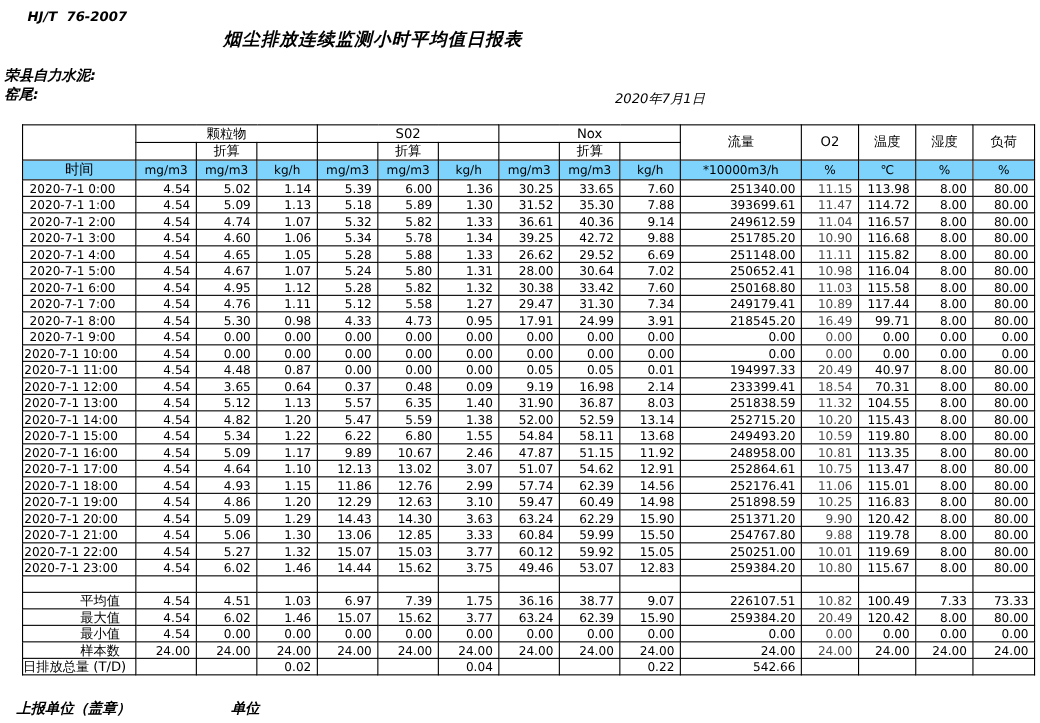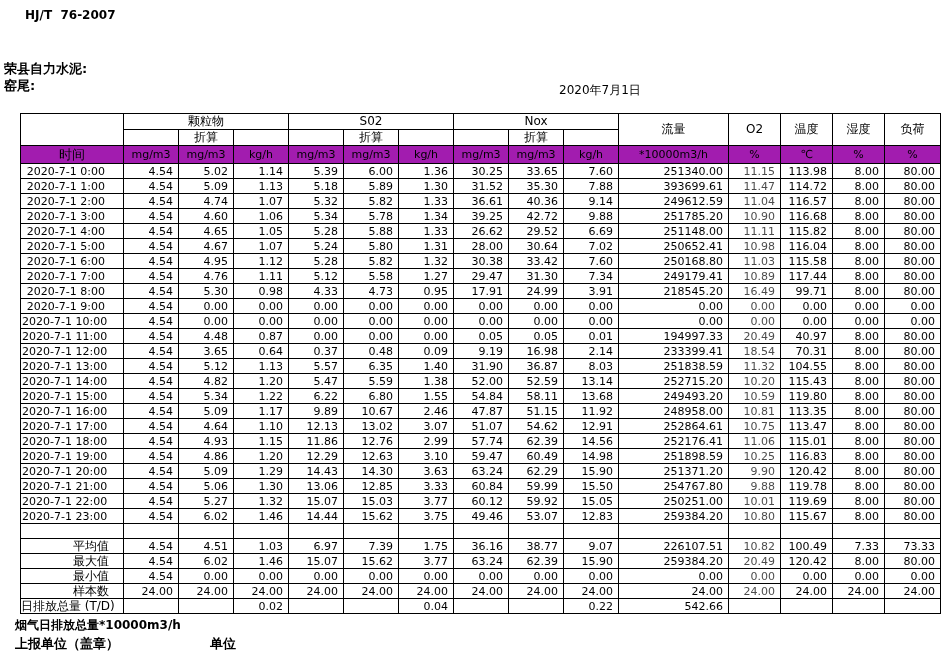--- a/index.html
+++ b/index.html
@@ -1,55 +1,56 @@
 <!DOCTYPE html>
 <html><head>
 <meta charset="utf-8">
 <style>
   html,body { margin:0; padding:0; background:#fff; }
   .page {
     position:relative; width:945px; height:657px; background:#ffffff;
     font-family:"DejaVu Sans", sans-serif; color:#000; overflow:hidden;
   }
-  .abs { position:absolute; white-space:pre; }
+  .abs { position:absolute; white-space:pre;font-style:italic; }
   .standard   { left:25px;  top:8px;  font-size:12px; font-weight:bold; }
   .title      { left:203px; top:26px; font-size:16px; font-weight:bold; letter-spacing:1px; }
   .company    { left:4px;   top:60px; font-size:13px; font-weight:bold; }
   .kiln       { left:4px;   top:77px; font-size:13px; font-weight:bold; }
   .date       { left:559px; top:82px; font-size:12px; }
   .foot-note  { left:15px;  top:617px; font-size:12px; font-weight:bold; }
   .foot-report{ left:15px;  top:635px; font-size:13px; font-weight:bold; }
   .foot-unit  { left:210px; top:635px; font-size:13px; font-weight:bold; }
 
   table.report-table {
     position:absolute; left:20px; top:113px; width:920px;
     border-collapse:collapse; table-layout:fixed; background:#fff;
   }
   .report-table td {
     border:1px solid #000; font-size:11px; height:14px; line-height:13px;
     padding:0 5px 0 1px; text-align:right; white-space:nowrap; overflow:hidden;
   }
   .report-table td.hd   { text-align:center; padding:0; font-size:12px; height:15px; }
   .report-table tr.unit-row td {
-    background:#a21caf; text-align:center; padding:0; font-size:11px; height:17px;
+    background:#7dd3fc; text-align:center; padding:0; font-size:11px; height:17px;
   }
   .report-table tr.unit-row td.time-header { font-size:13px; }
   .report-table td.time-cell { padding-right:18px; }
   .report-table td.col-o2 { color:#4c4c4c; }
   .report-table td.sum-label { font-size:12px; padding-right:14px; }
   .report-table td.total-label {
     font-size:12px; text-align:left; overflow:visible; text-indent:-16px; padding-left:16px;
   }
 </style>
 </head>
 <body>
 
 <div class="page">
 
   <div class="abs standard">HJ/T  76-2007</div>
+  <div class="abs title">烟尘排放连续监测小时平均值日报表</div>
   <div class="abs company">荣县自力水泥:</div>
   <div class="abs kiln">窑尾:</div>
   <div class="abs date">2020年7月1日</div>
 
   <table class="report-table">
     <colgroup>
       <col style="width:103px">
       <col style="width:55px">
         <col style="width:55px">
         <col style="width:55px">
@@ -615,17 +616,16 @@
           <td class="num col-nox-kgh">0.22</td>
           <td class="num col-flow">542.66</td>
           <td class="num col-o2"></td>
           <td class="num col-temp"></td>
           <td class="num col-humidity"></td>
           <td class="num col-load"></td>
         </tr>
       </tbody>
   </table>
 
-  <div class="abs foot-note">烟气日排放总量*10000m3/h</div>
   <div class="abs foot-report">上报单位（盖章）</div>
   <div class="abs foot-unit">单位</div>
 
 </div>
 
 </body></html>

